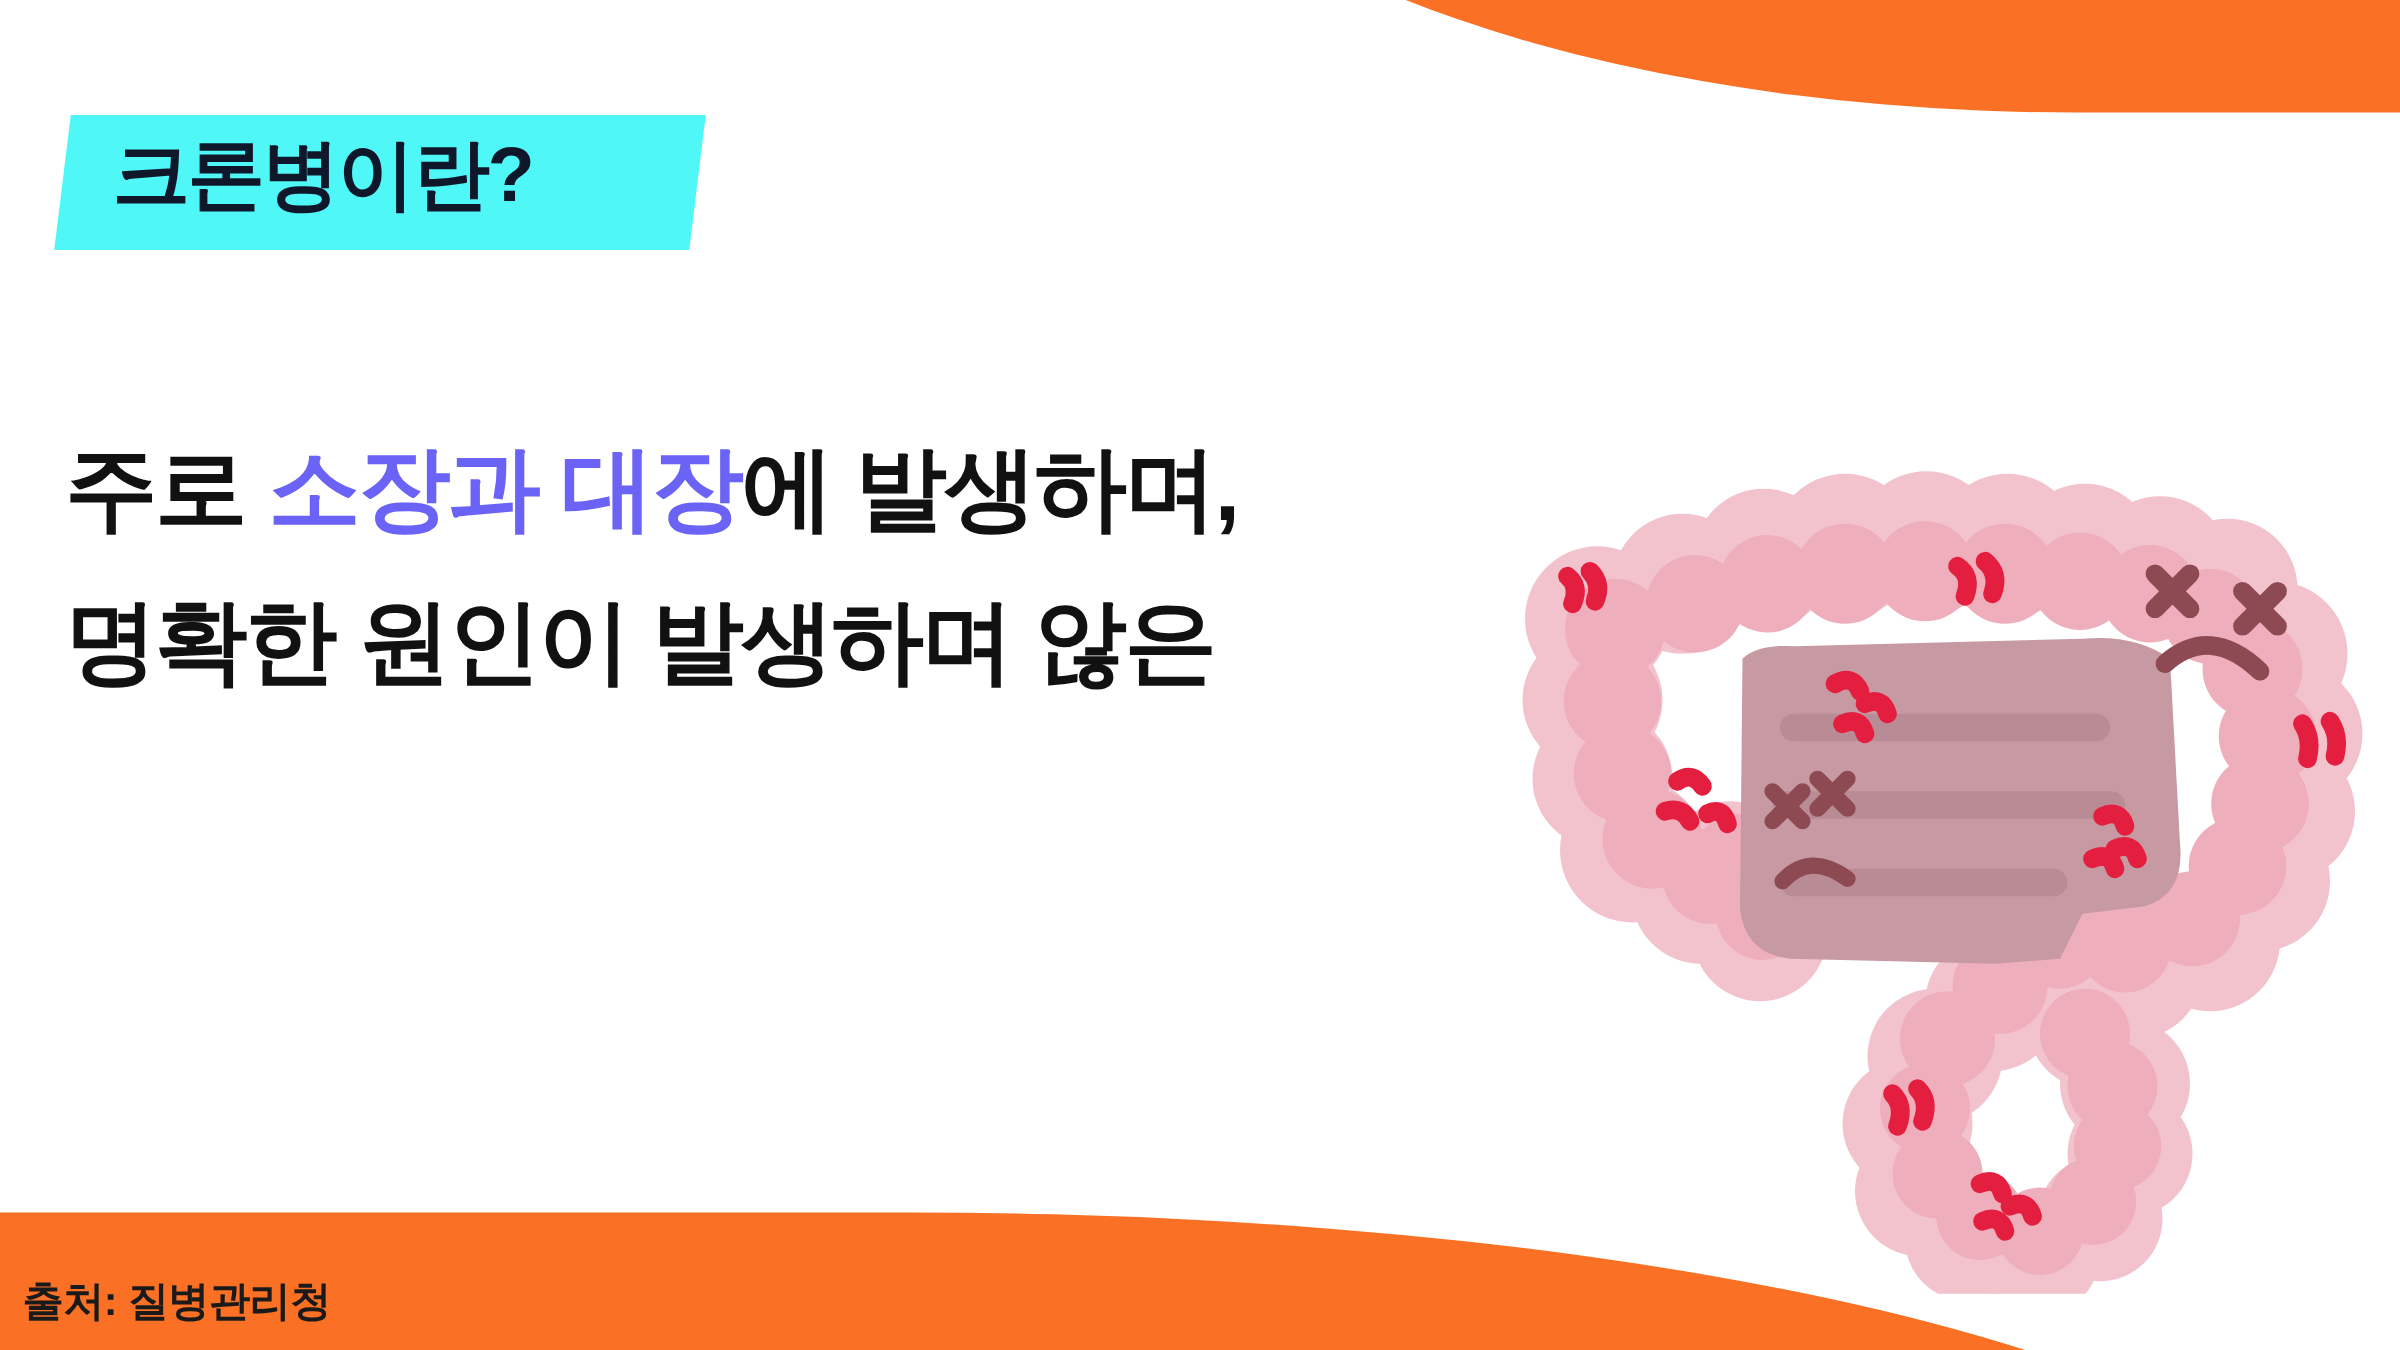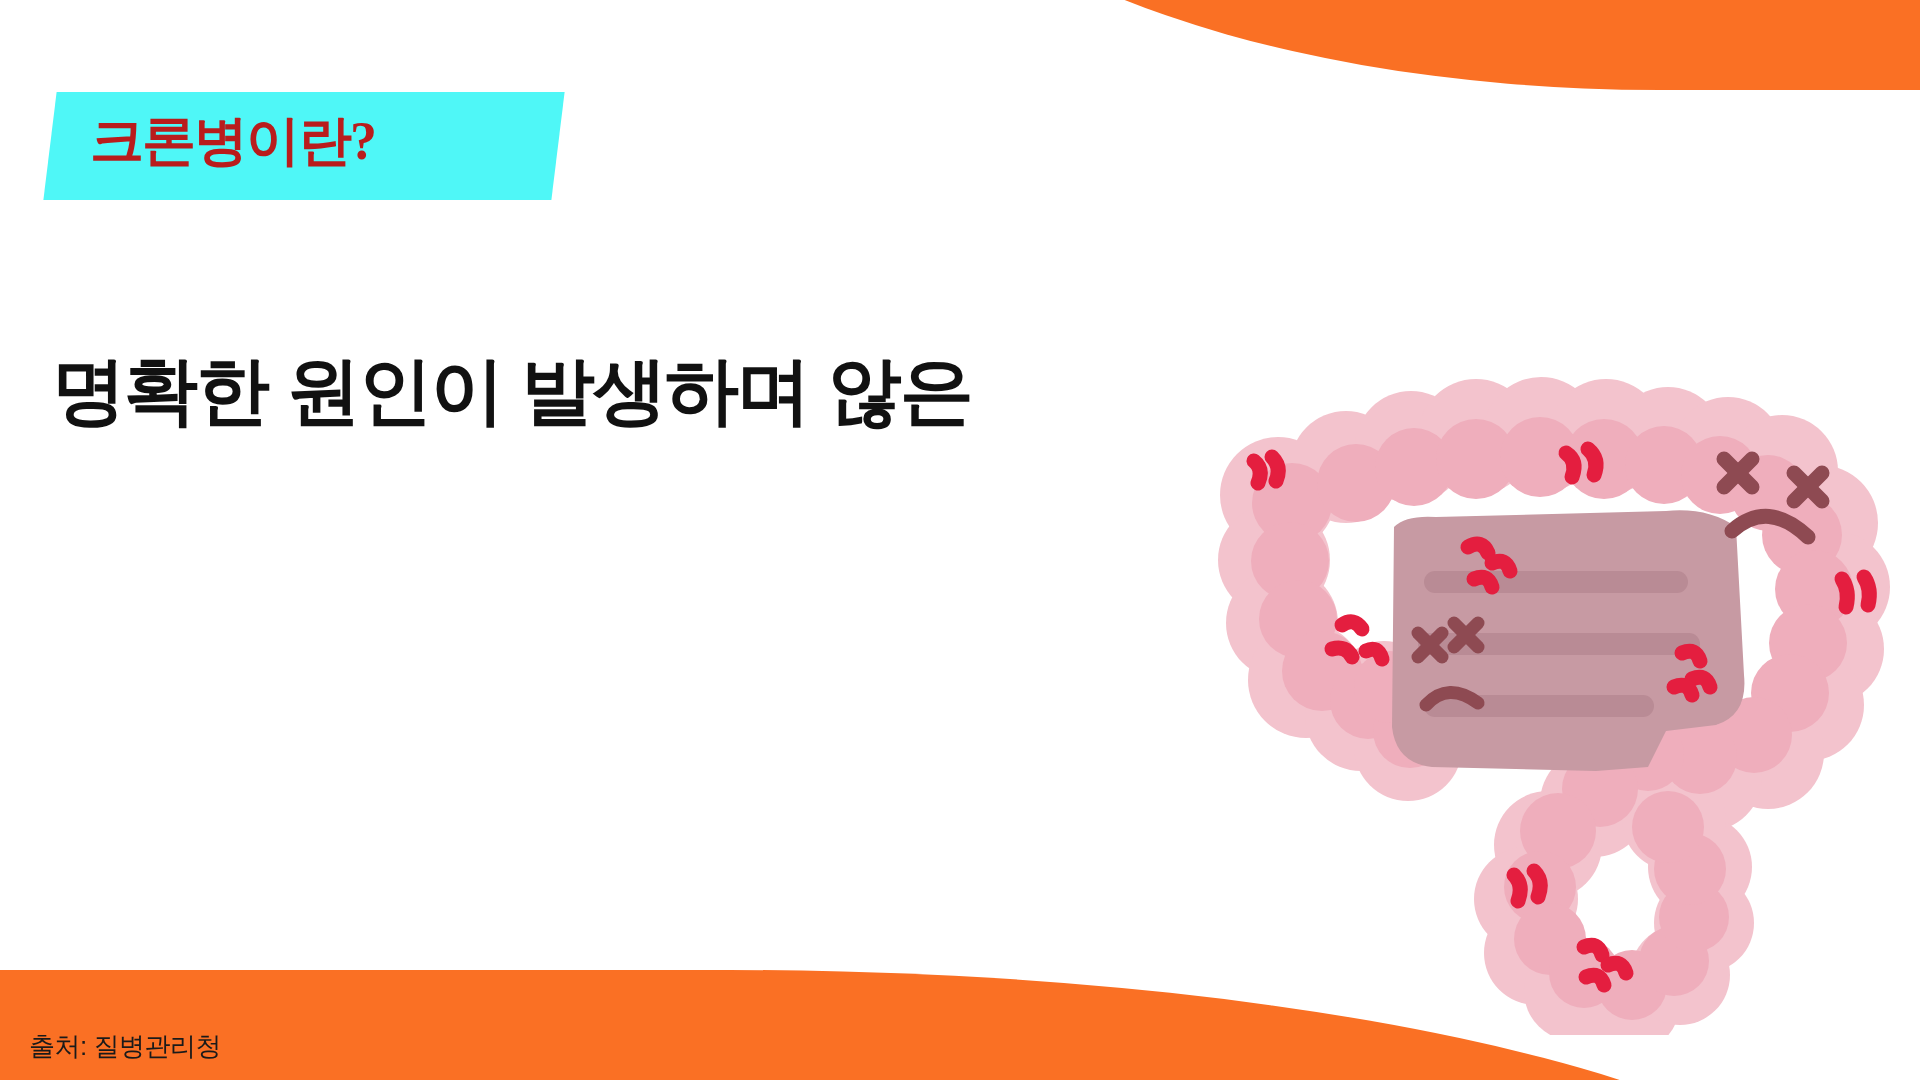--- a/index.html
+++ b/index.html
@@ -51,28 +51,27 @@
     left: -6px;
     top: 4px;
     width: 508px;
     height: 108px;
     background: #4FF7F7;
     transform: skewX(-7deg);
     z-index: -1;
   }
   .title-text {
     position: relative;
-    font-size: 54px;
+    font-size: 62px;
     font-weight: 900;
     letter-spacing: -2px;
-    color: #b91c1c;
+    color: #0f172a;
     line-height: 106px;
     padding: 0 34px;
     white-space: nowrap;
-    font-family: Liberation Serif, serif;
   }
 
   
   .body-copy {
     position: absolute;
     left: 52px;
     top: 330px;
     z-index: 5;
     width: 1060px;
   }
@@ -93,24 +92,24 @@
     position: absolute;
     left: 0;
     bottom: 0;
     width: 100%;
     height: 80px;
     z-index: 3;
     pointer-events: none;
   }
   .footer-text {
     position: absolute;
-    left: 29px;
+    left: 18px;
     bottom: 16px;
-    font-size: 26px;
-    font-weight: 400;
+    font-size: 33px;
+    font-weight: 700;
     color: #1a1a1a;
     letter-spacing: -0.5px;
     z-index: 6;
   }
 
   
   .illustration {
     position: absolute;
     right: 24px;
     top: 375px;
@@ -127,20 +126,23 @@
 
 <div class="deco-bottom"></div>
 
 <div class="title-wrap">
   <div class="title-highlight"></div>
   <div class="title-text">크론병이란?</div>
 </div>
 
 <div class="body-copy">
 
+  <div class="copy-line">
+    <span>주로 </span><span class="accent">소장과 대장</span><span>에 발생하며,</span>
+  </div>
 
   <div class="copy-line">
     <span>명확한 원인이 발생하며 않은</span>
   </div>
 
 
 </div>
 
 <div class="illustration">
   <svg viewBox="0 0 700 660" xmlns="http://www.w3.org/2000/svg" aria-hidden="true">

